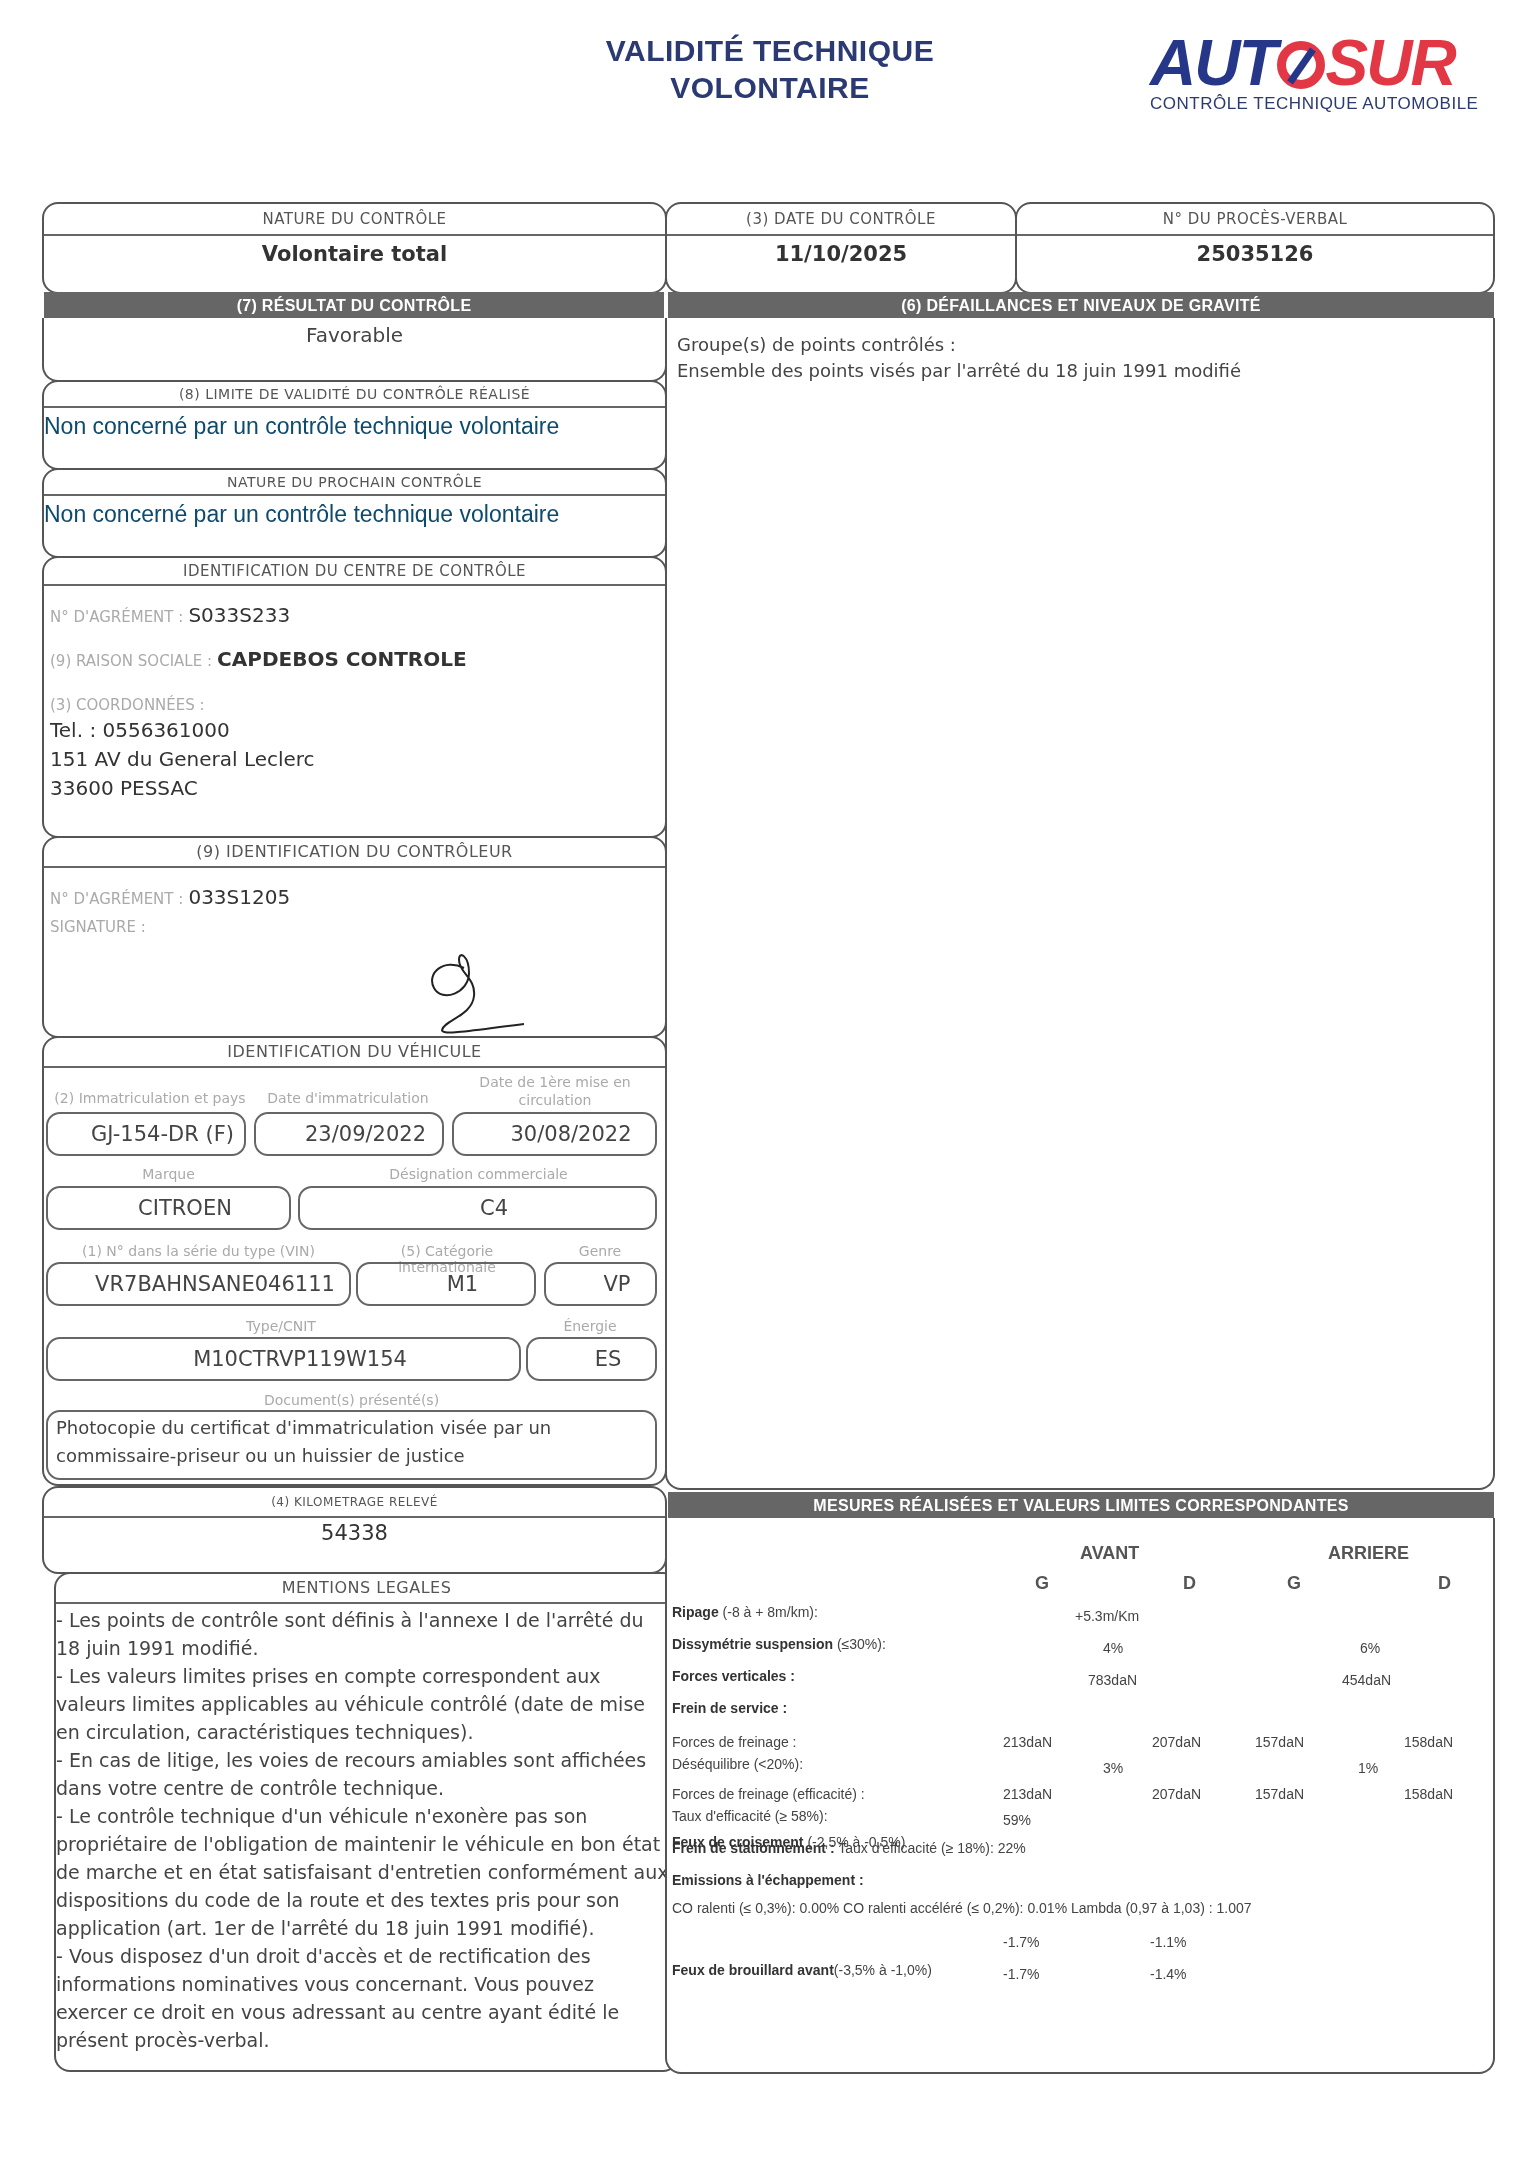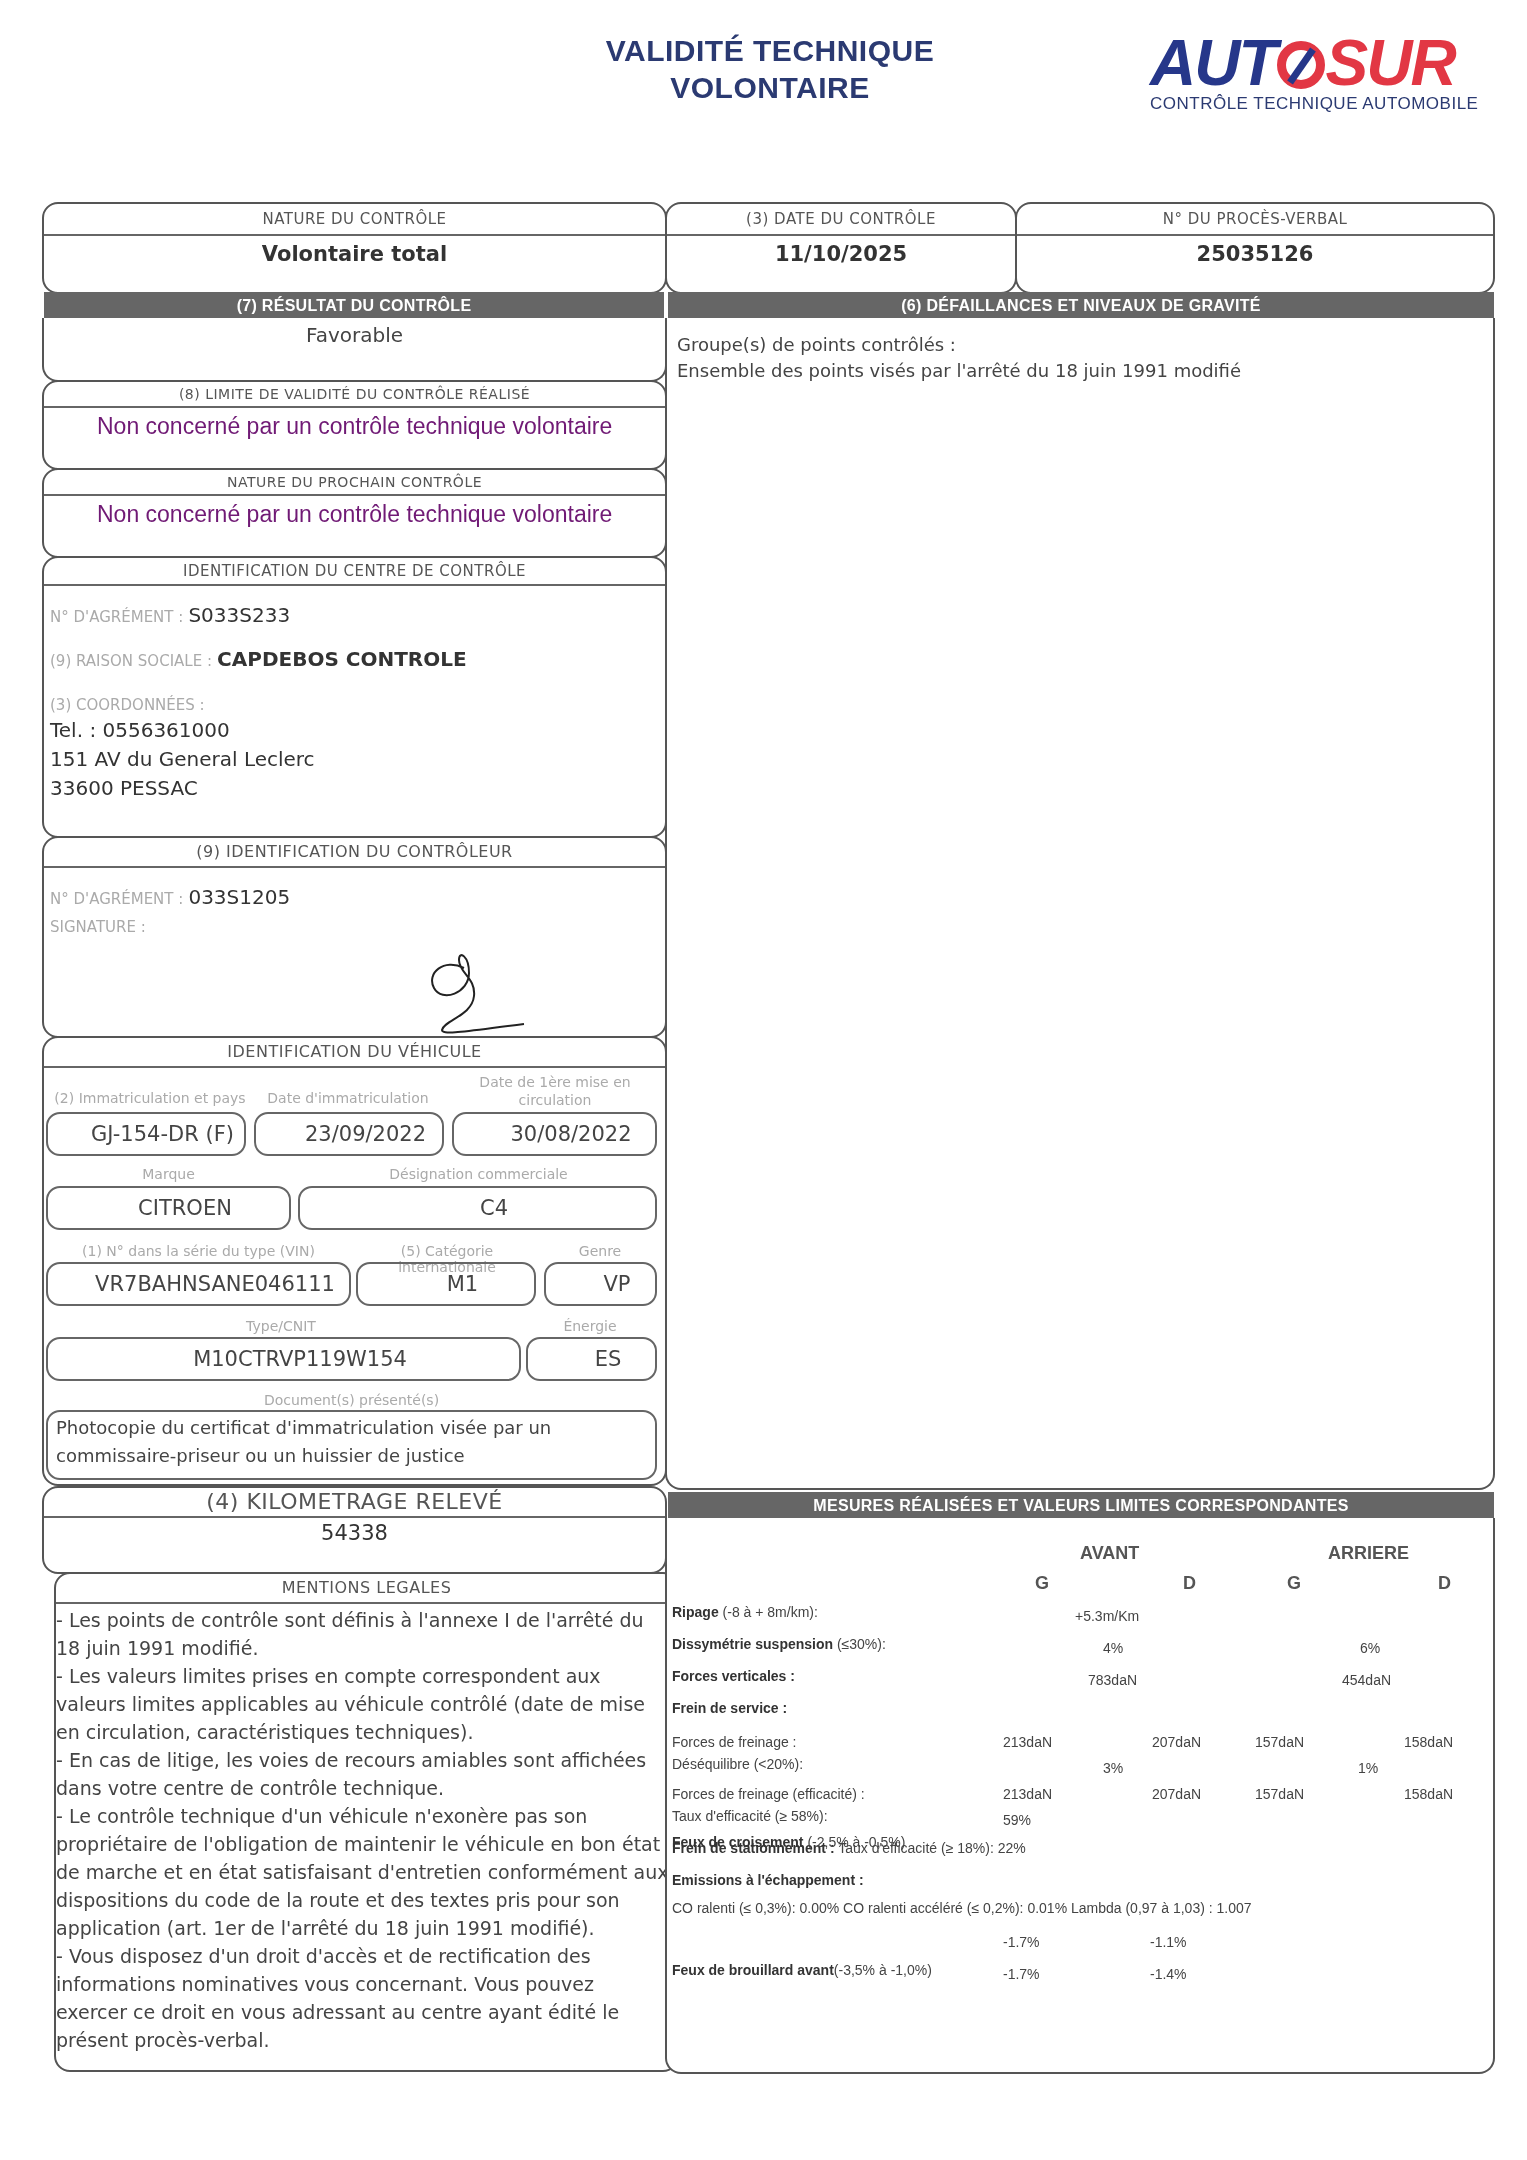--- a/index.html
+++ b/index.html
@@ -12,21 +12,21 @@
   .logo-o { display:inline-block; width:48px; height:48px; border:9px solid #e23744; border-radius:50%; box-sizing:border-box; vertical-align:-4px; position:relative; margin:0 1px; }
   .logo-o::after { content:""; position:absolute; left:12px; top:-4px; width:7px; height:40px; background:#26378a; transform:rotate(35deg); }
   .logo-sur { color:#e23744; }
   .logo-sub { font-family:"Liberation Sans", sans-serif; font-size:17px; color:#2b3a72; letter-spacing:0.5px; margin-top:-2px; }
 
   .box { position:absolute; border:2px solid #555; border-radius:16px; box-sizing:border-box; background:#fff; }
   .box-head { height:30px; border-bottom:2px solid #666; text-align:center; font-size:15px; line-height:30px; color:#555; letter-spacing:0.5px; }
   .dark-head { position:absolute; background:#666; color:#fff; font-weight:bold; font-size:16px; text-align:center; line-height:28px; height:28px; letter-spacing:0.3px; font-family:"Liberation Sans", sans-serif; }
   .val { text-align:center; font-size:21px; color:#333; }
   .val.bold { font-weight:bold; }
-  .big { font-size:23px; color:#701a75; padding-left:6px; font-family:"Liberation Sans", sans-serif;margin-left:47px; }
+  .big { font-size:23px; color:#0c4a6e; font-family:"Liberation Sans", sans-serif; }
   .lbl { color:#aaa; font-size:15px; }
   .txt { font-size:20px; color:#333; }
   .pill { position:absolute; border:2px solid #666; border-radius:14px; box-sizing:border-box; text-align:center; font-size:21px; line-height:40px; height:44px; color:#444;padding-left:33px; }
   .plbl { position:absolute; color:#aaa; font-size:14px; text-align:center; }
   .legal p { margin:0; font-size:19px; line-height:28px; color:#444; }
   .meas { font-family:"Liberation Sans", sans-serif; font-size:14px; color:#444; }
   .meas b { font-weight:bold; color:#333; }
   .mv { position:absolute; }
   .colh { position:absolute; font-size:18px; font-weight:bold; color:#555; }
 </style>
@@ -138,21 +138,21 @@
 <div class="pill" style="left:46px;top:1337px;width:475px;">M10CTRVP119W154</div>
 <div class="pill" style="left:526px;top:1337px;width:131px;">ES</div>
 
 <div class="plbl" style="left:46px;top:1392px;width:611px;">Document(s) présenté(s)</div>
 <div class="pill" style="left:46px;top:1410px;width:611px;height:70px;text-align:left;padding:2px 8px;line-height:28px;font-size:18px;">
   <div>Photocopie du certificat d'immatriculation visée par un</div>
   <div>commissaire-priseur ou un huissier de justice</div>
 </div>
 
 <div class="box" style="left:42px;top:1486px;width:625px;height:88px;">
-  <div class="box-head" style="font-size:22px;height:28px;line-height:28px;">(4) KILOMETRAGE RELEVÉ</div>
+  <div class="box-head" style="font-size:12px;height:28px;line-height:28px;">(4) KILOMETRAGE RELEVÉ</div>
   <div class="val" style="font-size:21px;line-height:30px;">54338</div>
 </div>
 
 <div class="box" style="left:42px;top:1572px;width:625px;height:500px;margin-left:12px;">
   <div class="box-head" style="font-size:16px;height:28px;line-height:28px;">MENTIONS LEGALES</div>
   <div class="legal" style="padding:2px 0 0 0;" id="legal-lines">
       <p>- Les points de contrôle sont définis à l'annexe I de l'arrêté du</p>
       <p>18 juin 1991 modifié.</p>
       <p>- Les valeurs limites prises en compte correspondent aux</p>
       <p>valeurs limites applicables au véhicule contrôlé (date de mise</p>

